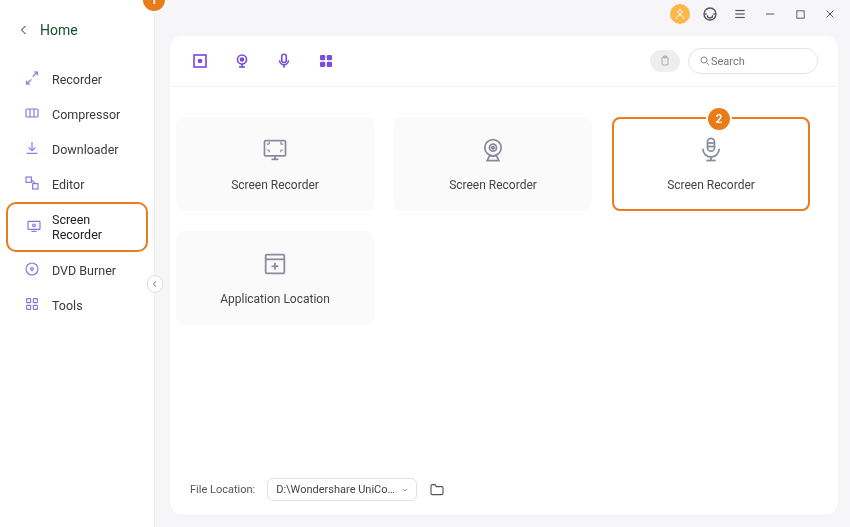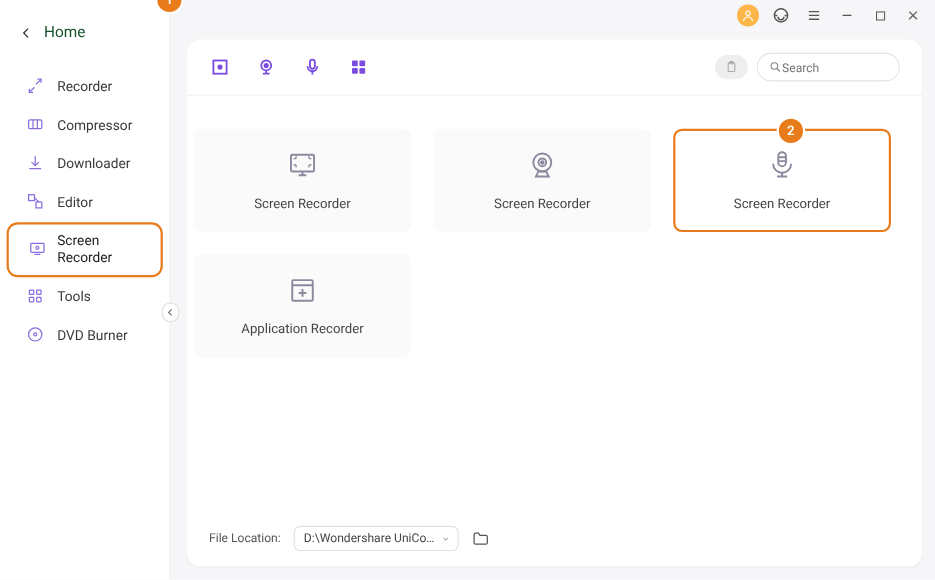--- a/index.html
+++ b/index.html
@@ -131,36 +131,36 @@
             <rect x="3" y="5" width="18" height="12" rx="1"></rect>
             <circle cx="12" cy="11" r="2"></circle>
             <line x1="8" y1="20" x2="16" y2="20"></line>
           </svg>
         </span>
       <span>Screen Recorder</span>
     </div>
     <div class="nav-item">
       <span class="ic">
           <svg width="16" height="16" viewBox="0 0 24 24" fill="none" stroke="currentColor" stroke-width="1.7">
+            <circle cx="12" cy="12" r="9"></circle>
+            <circle cx="12" cy="12" r="2"></circle>
+          </svg>
+        </span>
+      <span>DVD Burner</span>
+    </div>
+    <div class="nav-item">
+      <span class="ic">
+          <svg width="16" height="16" viewBox="0 0 24 24" fill="none" stroke="currentColor" stroke-width="1.7">
             <rect x="4" y="4" width="6" height="6" rx="1"></rect>
             <rect x="14" y="4" width="6" height="6" rx="1"></rect>
             <rect x="4" y="14" width="6" height="6" rx="1"></rect>
             <rect x="14" y="14" width="6" height="6" rx="1"></rect>
           </svg>
         </span>
       <span>Tools</span>
-    </div>
-    <div class="nav-item">
-      <span class="ic">
-          <svg width="16" height="16" viewBox="0 0 24 24" fill="none" stroke="currentColor" stroke-width="1.7">
-            <circle cx="12" cy="12" r="9"></circle>
-            <circle cx="12" cy="12" r="2"></circle>
-          </svg>
-        </span>
-      <span>DVD Burner</span>
     </div>
   </div>
 </div>
 
 <div class="collapse">
   <svg width="8" height="8" viewBox="0 0 24 24" fill="none" stroke="#666" stroke-width="3">
       <polyline points="15 4 7 12 15 20"></polyline>
     </svg>
 </div>
 
@@ -252,21 +252,21 @@
     </div>
     <div class="card">
       <span class="ci">
           <svg width="28" height="28" viewBox="0 0 24 24" fill="none" stroke="currentColor" stroke-width="1.5">
             <rect x="4" y="4" width="16" height="16" rx="1"></rect>
             <line x1="4" y1="8" x2="20" y2="8"></line>
             <line x1="12" y1="11" x2="12" y2="17"></line>
             <line x1="9" y1="14" x2="15" y2="14"></line>
           </svg>
         </span>
-      <span class="lbl">Application Recorder</span>
+      <span class="lbl">Application Location</span>
     </div>
   </div>
 
   <div class="footer">
     <span>File Location:</span>
     <div class="select">
       <span style="white-space:nowrap;overflow:hidden;text-overflow:ellipsis">D:\Wondershare UniConverter 1</span>
       <svg width="8" height="8" viewBox="0 0 24 24" fill="none" stroke="#666" stroke-width="3">
           <polyline points="5 9 12 16 19 9"></polyline>
         </svg>

